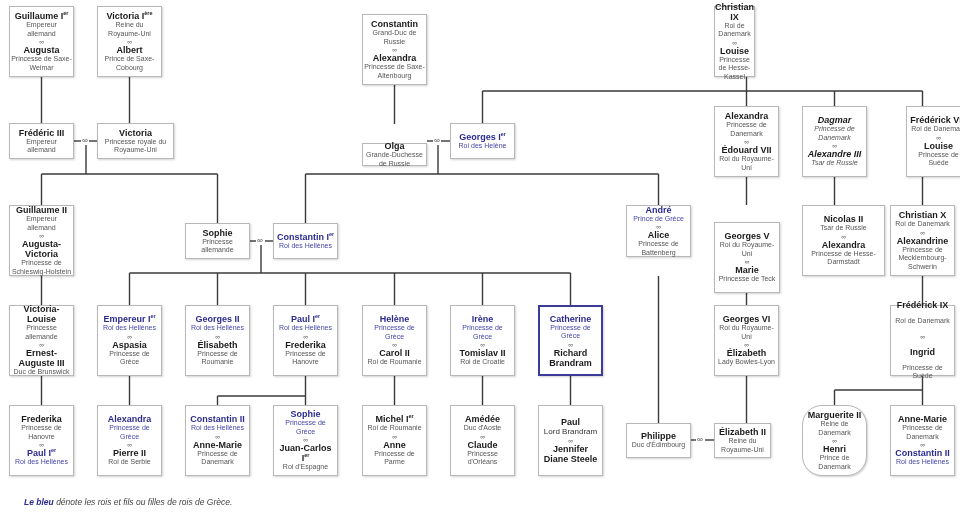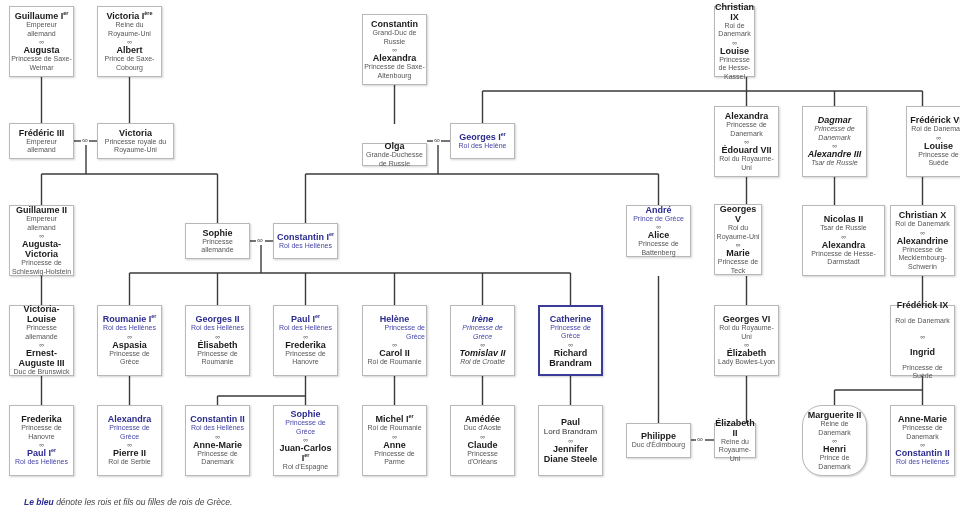--- a/index.html
+++ b/index.html
@@ -162,21 +162,21 @@
       <div class="name blue"><span>Constantin I</span><sup>er</sup></div>
       <div class="title blue">Roi des Hellènes</div>
     </div>
     <div class="box" style="left: 626px; top: 205px; width: 65px; height: 52px;">
       <div class="name blue"><span>André</span></div>
       <div class="title blue">Prince de Grèce</div>
       <div class="marr">∞</div>
       <div class="name"><span>Alice</span></div>
       <div class="title">Princesse de Battenberg</div>
     </div>
-    <div class="box" style="left: 714px; top: 204px; width: 48px; height: 71px;">
+    <div class="box" style="left: 714px; top: 222px; width: 66px; height: 71px;">
       <div class="name"><span>Georges V</span></div>
       <div class="title">Roi du Royaume-Uni</div>
       <div class="marr">∞</div>
       <div class="name"><span>Marie</span></div>
       <div class="title">Princesse de Teck</div>
     </div>
     <div class="box" style="left: 802px; top: 205px; width: 83px; height: 71px;">
       <div class="name"><span>Nicolas II</span></div>
       <div class="title">Tsar de Russie</div>
       <div class="marr">∞</div>
@@ -191,48 +191,48 @@
       <div class="title">Princesse de Mecklembourg-Schwerin</div>
     </div>
     <div class="box" style="left: 9px; top: 305px; width: 65px; height: 71px;">
       <div class="name"><span>Victoria-Louise</span></div>
       <div class="title">Princesse allemande</div>
       <div class="marr">∞</div>
       <div class="name"><span>Ernest-Auguste III</span></div>
       <div class="title">Duc de Brunswick</div>
     </div>
     <div class="box" style="left: 97px; top: 305px; width: 65px; height: 71px;">
-      <div class="name blue"><span>Roumanie I</span><sup>er</sup></div>
+      <div class="name blue"><span>Empereur I</span><sup>er</sup></div>
       <div class="title blue">Roi des Hellènes</div>
       <div class="marr">∞</div>
       <div class="name"><span>Aspasia</span></div>
       <div class="title">Princesse de Grèce</div>
     </div>
     <div class="box" style="left: 185px; top: 305px; width: 65px; height: 71px;">
       <div class="name blue"><span>Georges II</span></div>
       <div class="title blue">Roi des Hellènes</div>
       <div class="marr">∞</div>
       <div class="name"><span>Élisabeth</span></div>
       <div class="title">Princesse de Roumanie</div>
     </div>
     <div class="box" style="left: 273px; top: 305px; width: 65px; height: 71px;">
       <div class="name blue"><span>Paul I</span><sup>er</sup></div>
       <div class="title blue">Roi des Hellènes</div>
       <div class="marr">∞</div>
       <div class="name"><span>Frederika</span></div>
       <div class="title">Princesse de Hanovre</div>
     </div>
-    <div class="box" style="left: 362px; top: 305px; width: 65px; height: 71px; text-align: right;">
+    <div class="box" style="left: 362px; top: 305px; width: 65px; height: 71px;">
       <div class="name blue"><span>Helène</span></div>
       <div class="title blue">Princesse de Grèce</div>
       <div class="marr">∞</div>
       <div class="name"><span>Carol II</span></div>
       <div class="title">Roi de Roumanie</div>
     </div>
-    <div class="box" style="left: 450px; top: 305px; width: 65px; height: 71px; font-style: italic;">
+    <div class="box" style="left: 450px; top: 305px; width: 65px; height: 71px;">
       <div class="name blue"><span>Irène</span></div>
       <div class="title blue">Princesse de Grèce</div>
       <div class="marr">∞</div>
       <div class="name"><span>Tomislav II</span></div>
       <div class="title">Roi de Croatie</div>
     </div>
     <div class="box highlight" style="left: 538px; top: 305px; width: 65px; height: 71px;">
       <div class="name blue"><span>Catherine</span></div>
       <div class="title blue">Princesse de Grèce</div>
       <div class="marr">∞</div>
@@ -297,21 +297,21 @@
     <div class="box" style="left: 538px; top: 405px; width: 65px; height: 71px;">
       <div class="name"><span>Paul</span></div>
       <div class="title" style="font-size: 8px; line-height: 10px; color: rgb(51, 51, 51); text-align: center;">Lord Brandram</div>
       <div class="marr">∞</div>
       <div class="name"><span>Jennifer Diane Steele</span></div>
     </div>
     <div class="box" style="left: 626px; top: 423px; width: 65px; height: 35px;">
       <div class="name"><span>Philippe</span></div>
       <div class="title">Duc d'Édimbourg</div>
     </div>
-    <div class="box" style="left: 714px; top: 423px; width: 42px; height: 35px;">
+    <div class="box" style="left: 714px; top: 423px; width: 57px; height: 35px;">
       <div class="name"><span>Élizabeth II</span></div>
       <div class="title">Reine du Royaume-Uni</div>
     </div>
     <div class="box" style="left: 802px; top: 405px; width: 65px; height: 71px; border-radius: 20px;">
       <div class="name"><span>Marguerite II</span></div>
       <div class="title">Reine de Danemark</div>
       <div class="marr">∞</div>
       <div class="name"><span>Henri</span></div>
       <div class="title">Prince de Danemark</div>
     </div>

